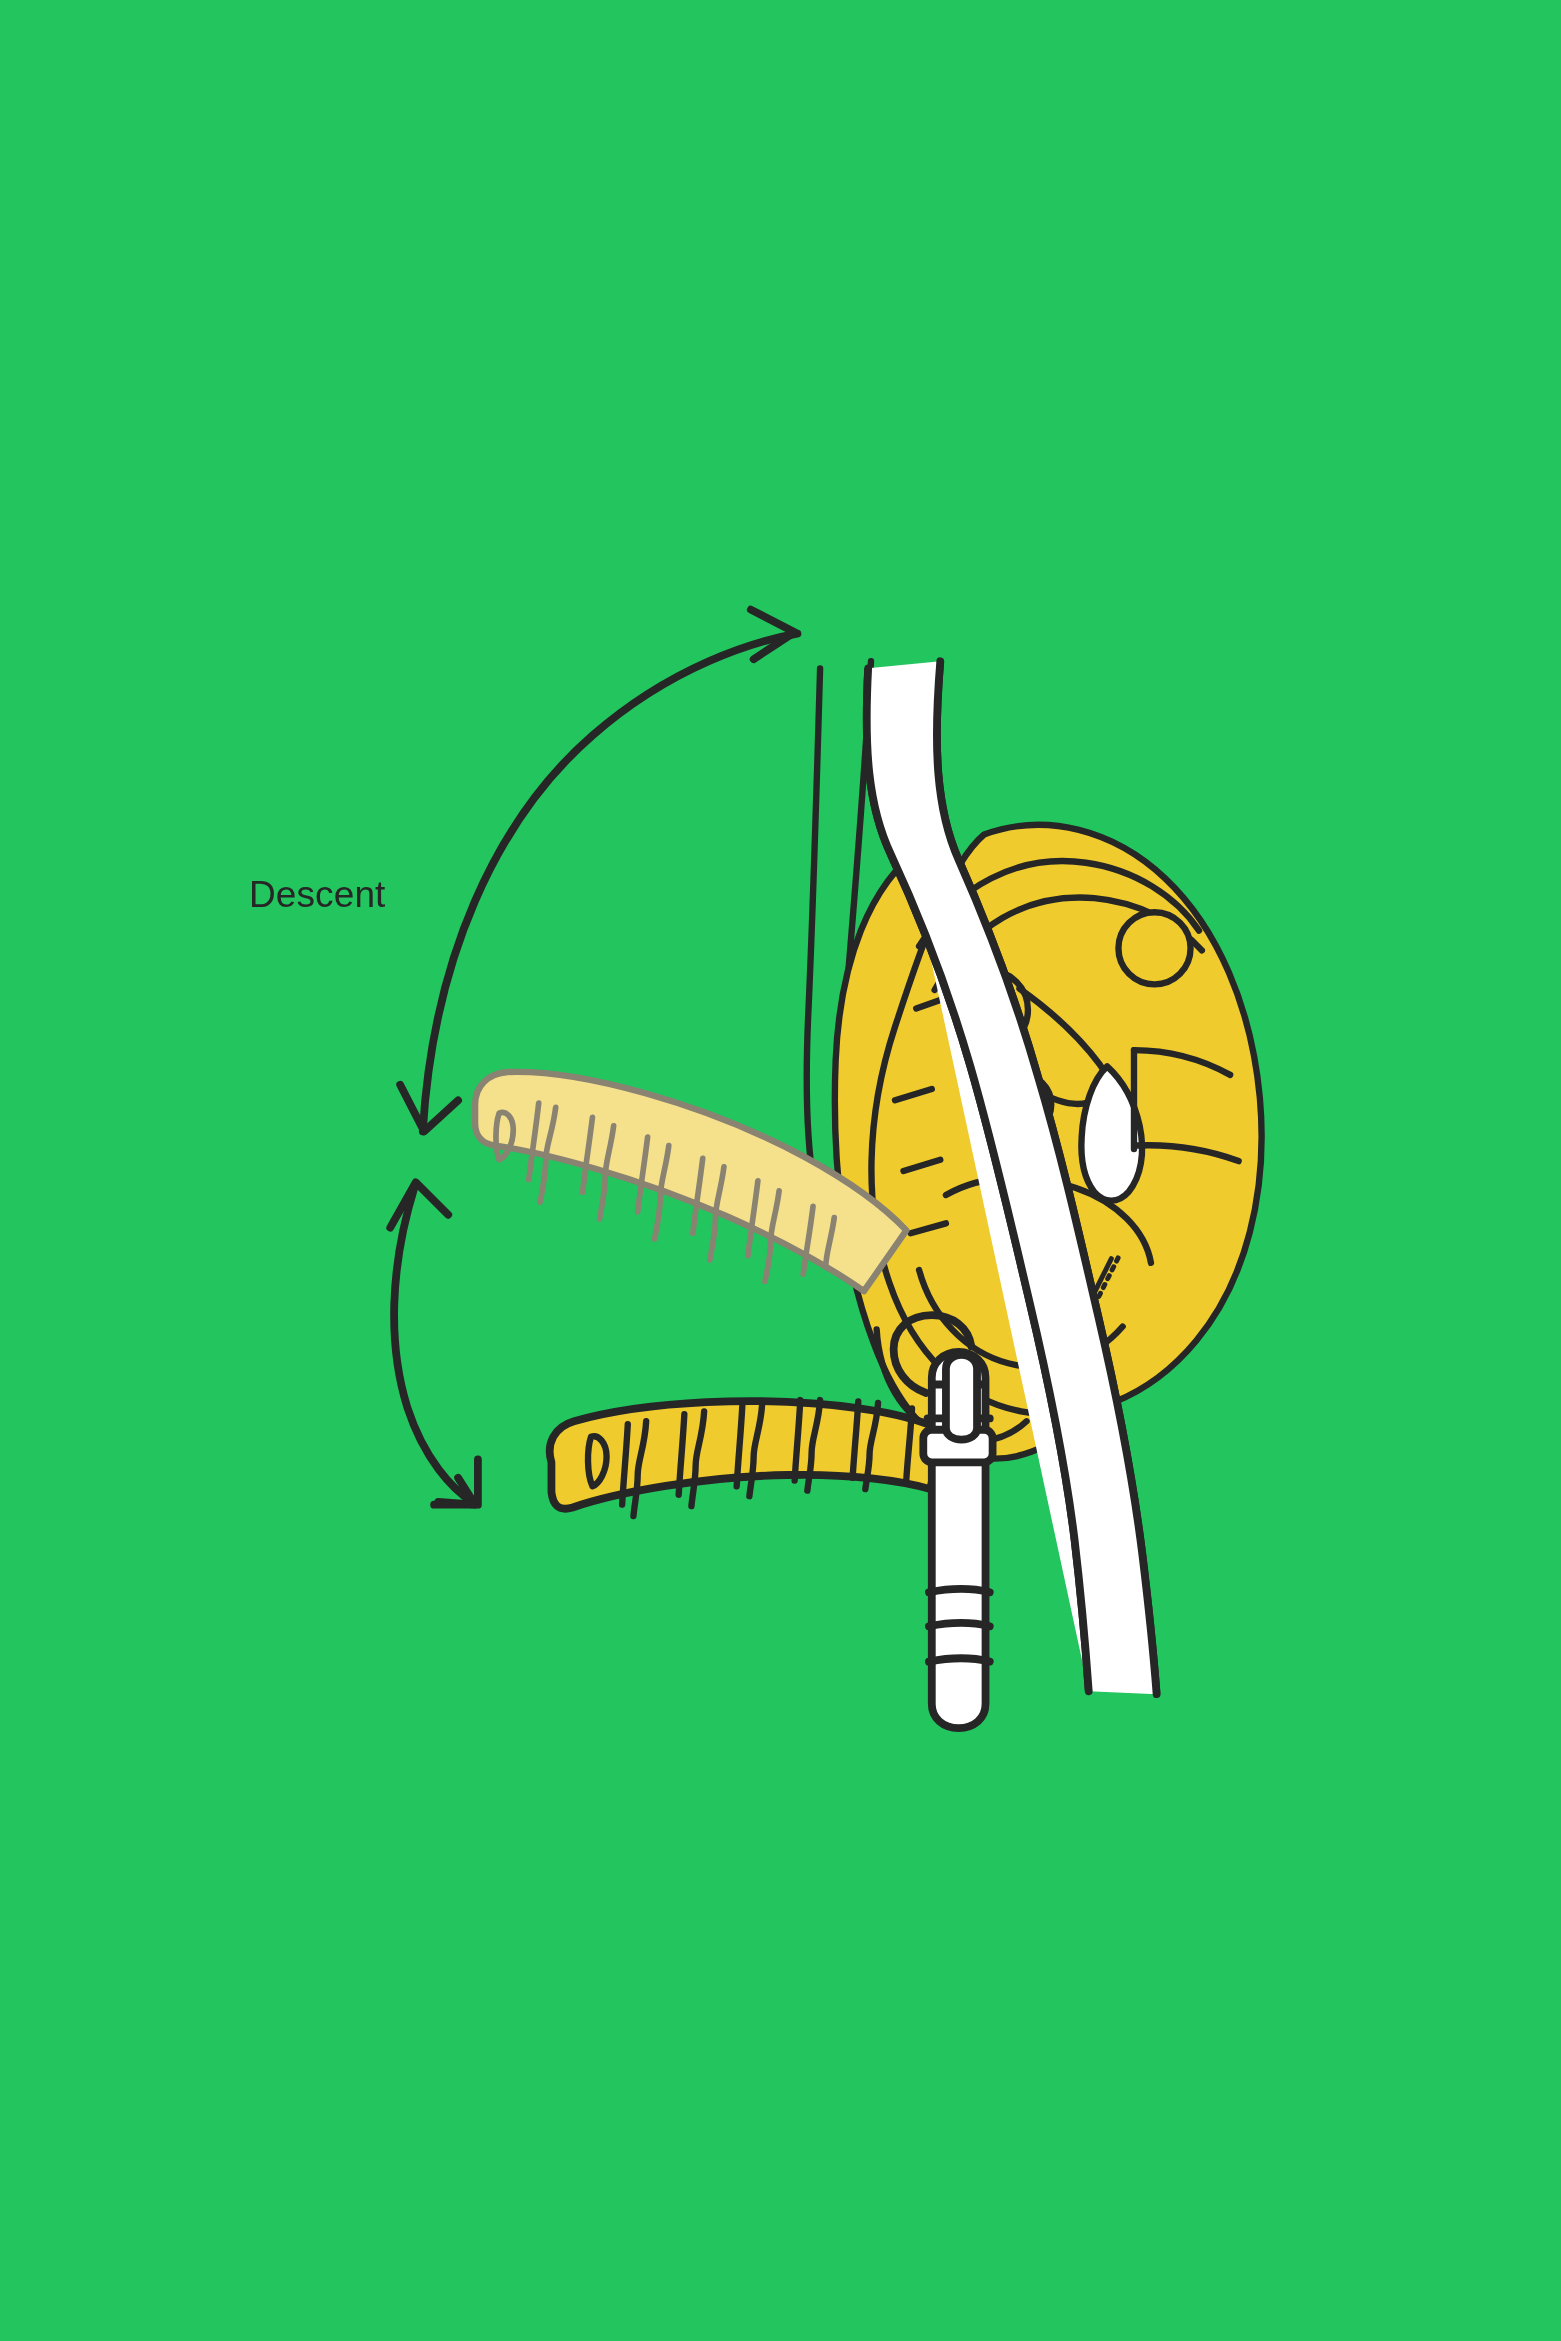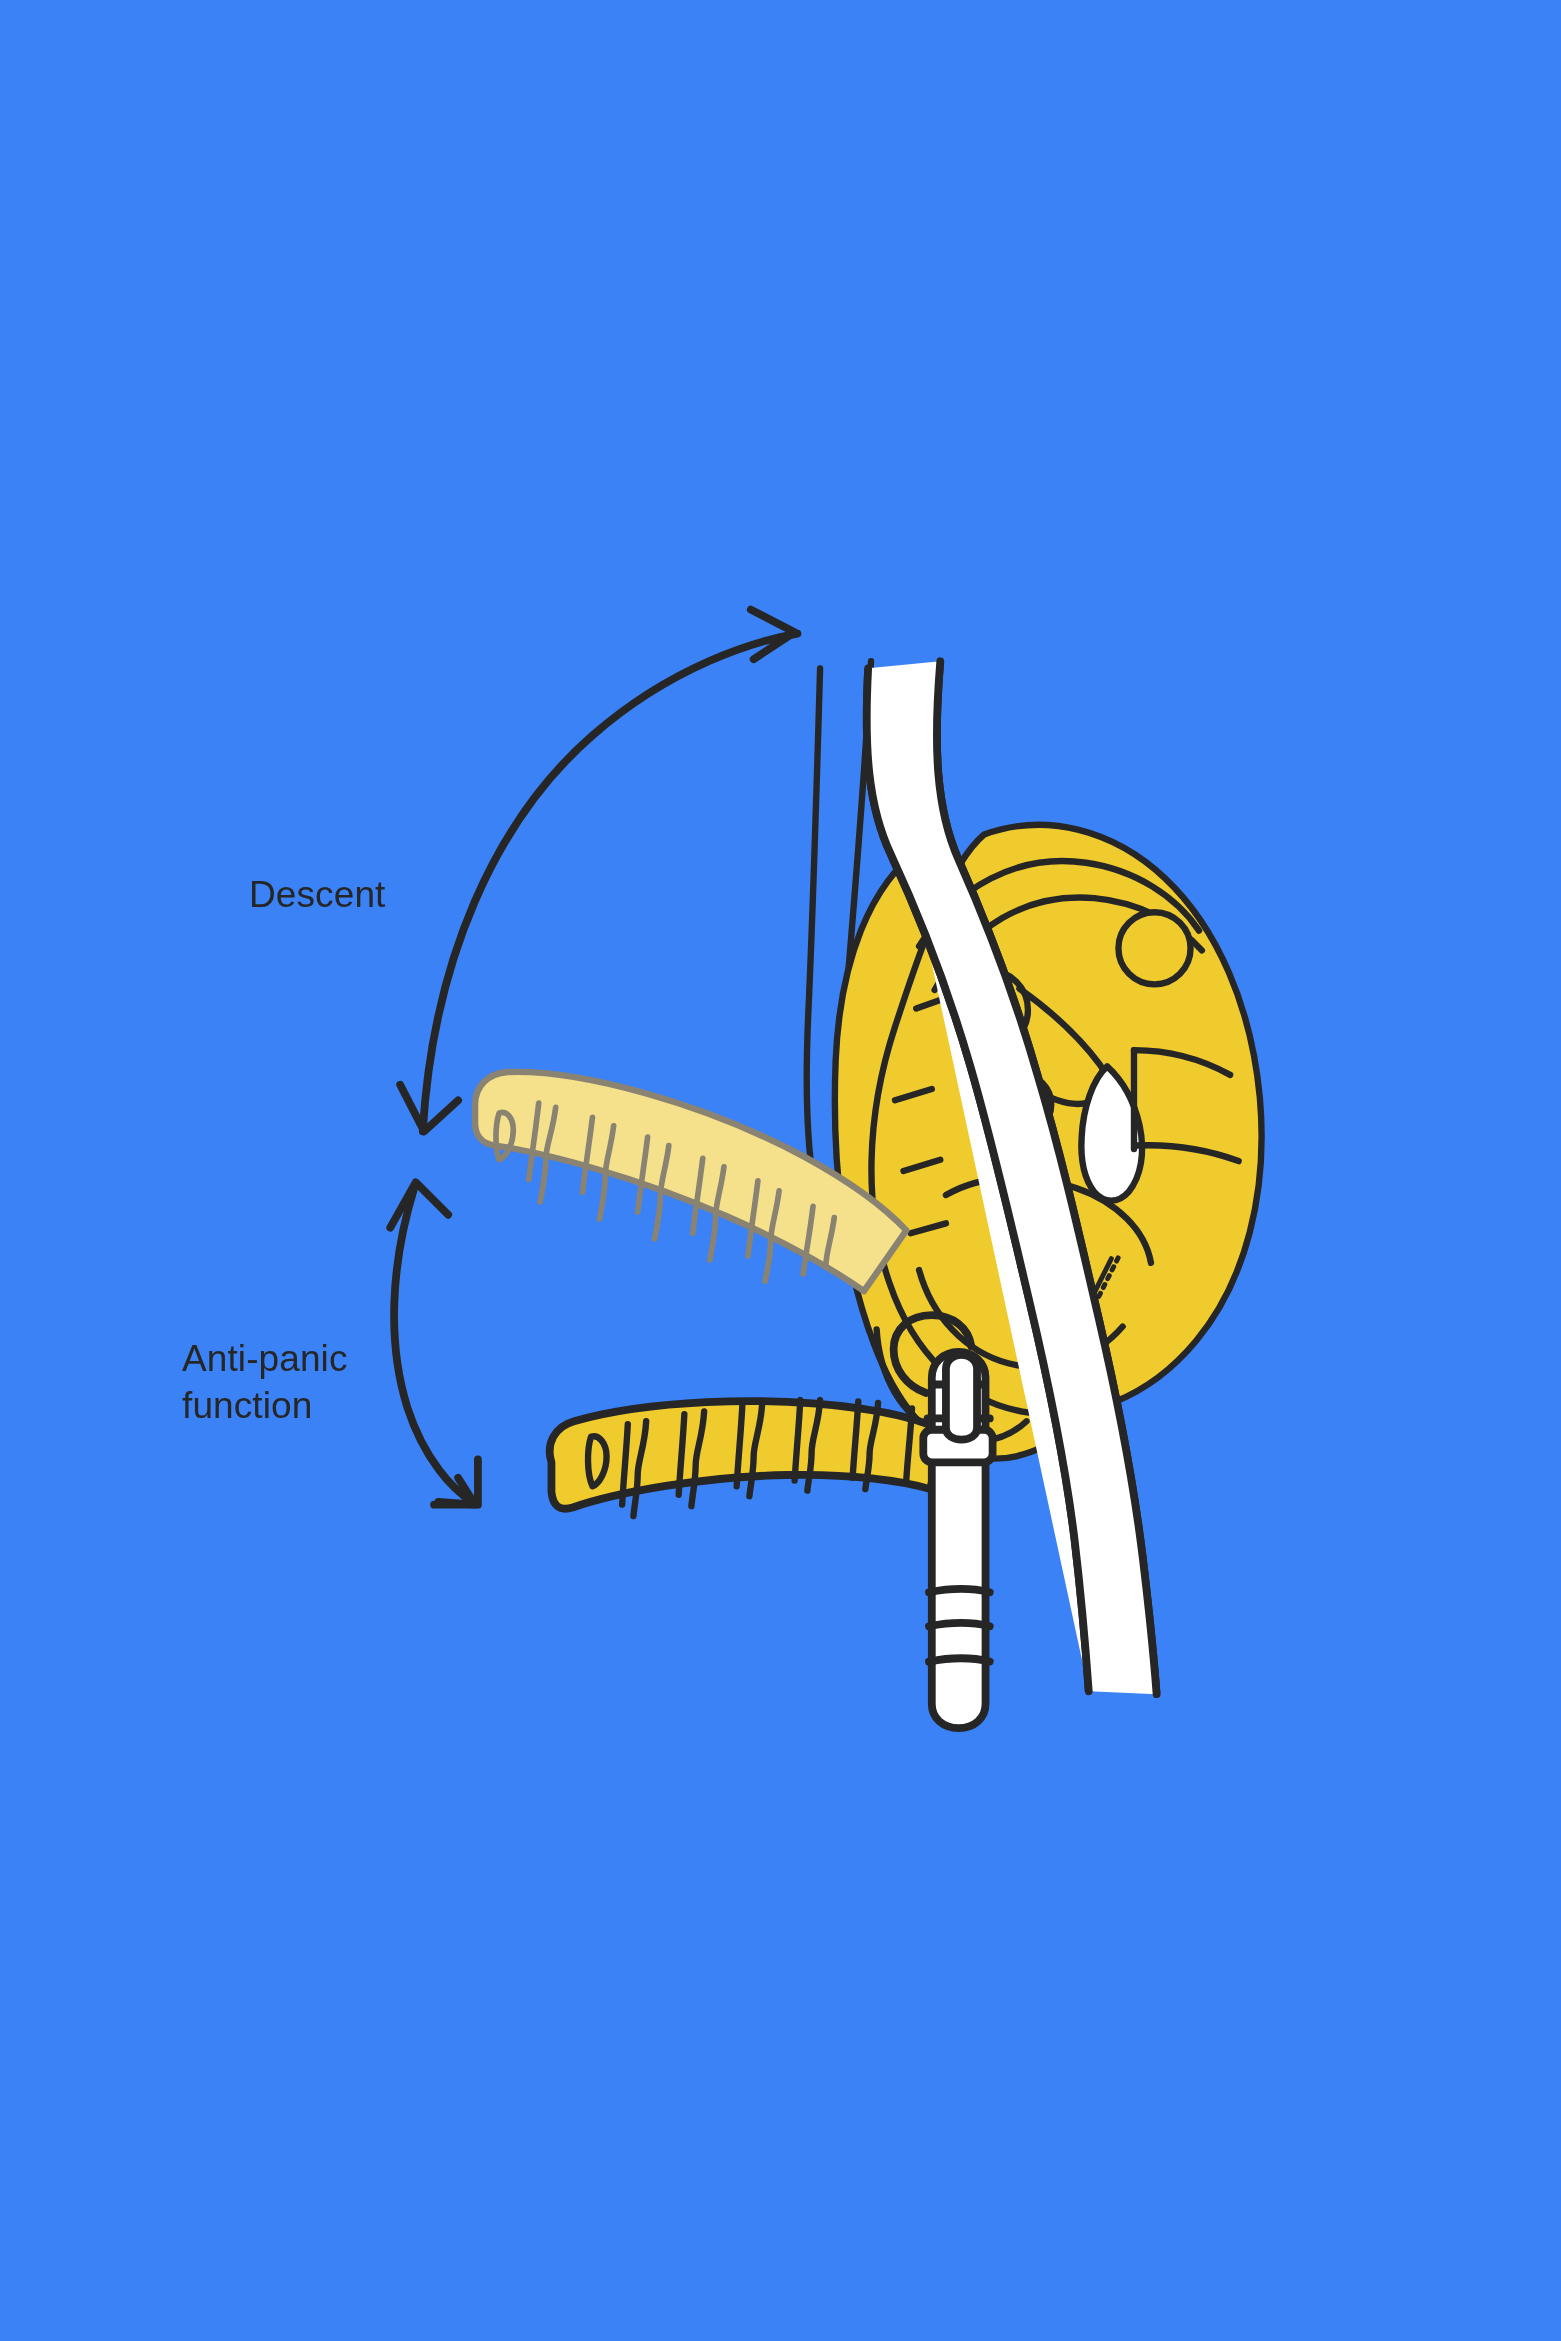--- a/index.html
+++ b/index.html
@@ -1,18 +1,18 @@
 <!DOCTYPE html>
 <html style="font-size:11.3px"><head>
 <meta charset="utf-8">
 <style>
   html,body{margin:0;padding:0;background:#ffffff;}
   body{width:1561px;height:2342px;overflow:hidden;
        font-family:"Liberation Sans","DejaVu Sans",sans-serif;}
-  #stage{position:relative;width:1561px;height:2342px;background:#3b82f6;}
+  #stage{position:relative;width:1561px;height:2342px;background:#22c55e;}
   #art{position:absolute;left:0;top:0;width:1561px;height:2342px;}
   .lbl{position:absolute;color:#262626;font-size:37px;line-height:1.28;
        letter-spacing:0.1px;white-space:pre-line;}
   #lbl-descent{left:249px;top:871px;}
   #lbl-antipanic{left:182px;top:1335px;}
 </style>
 </head>
 <body>
 
 <div id="stage">
@@ -240,17 +240,15 @@
         <path d="M552,1736 L588,1672 L634,1718" fill="none" stroke="#262626" stroke-width="11" stroke-linecap="round" stroke-linejoin="round"></path>
 
         <path d="M648,2090 L672,2128 L648,2126 L620,2124" fill="none" stroke="#262626" stroke-width="11" stroke-linecap="round" stroke-linejoin="round"></path>
         <path d="M676,2064 L676,2128 L614,2128" fill="none" stroke="#262626" stroke-width="11" stroke-linecap="round" stroke-linejoin="round"></path>
       </g>
     </g>
   </svg>
 
   <div class="lbl" id="lbl-descent">Descent</div>
 
-  <div class="lbl" id="lbl-antipanic">Anti-panic
-function</div>
 
 </div>
 
 
 </body></html>

